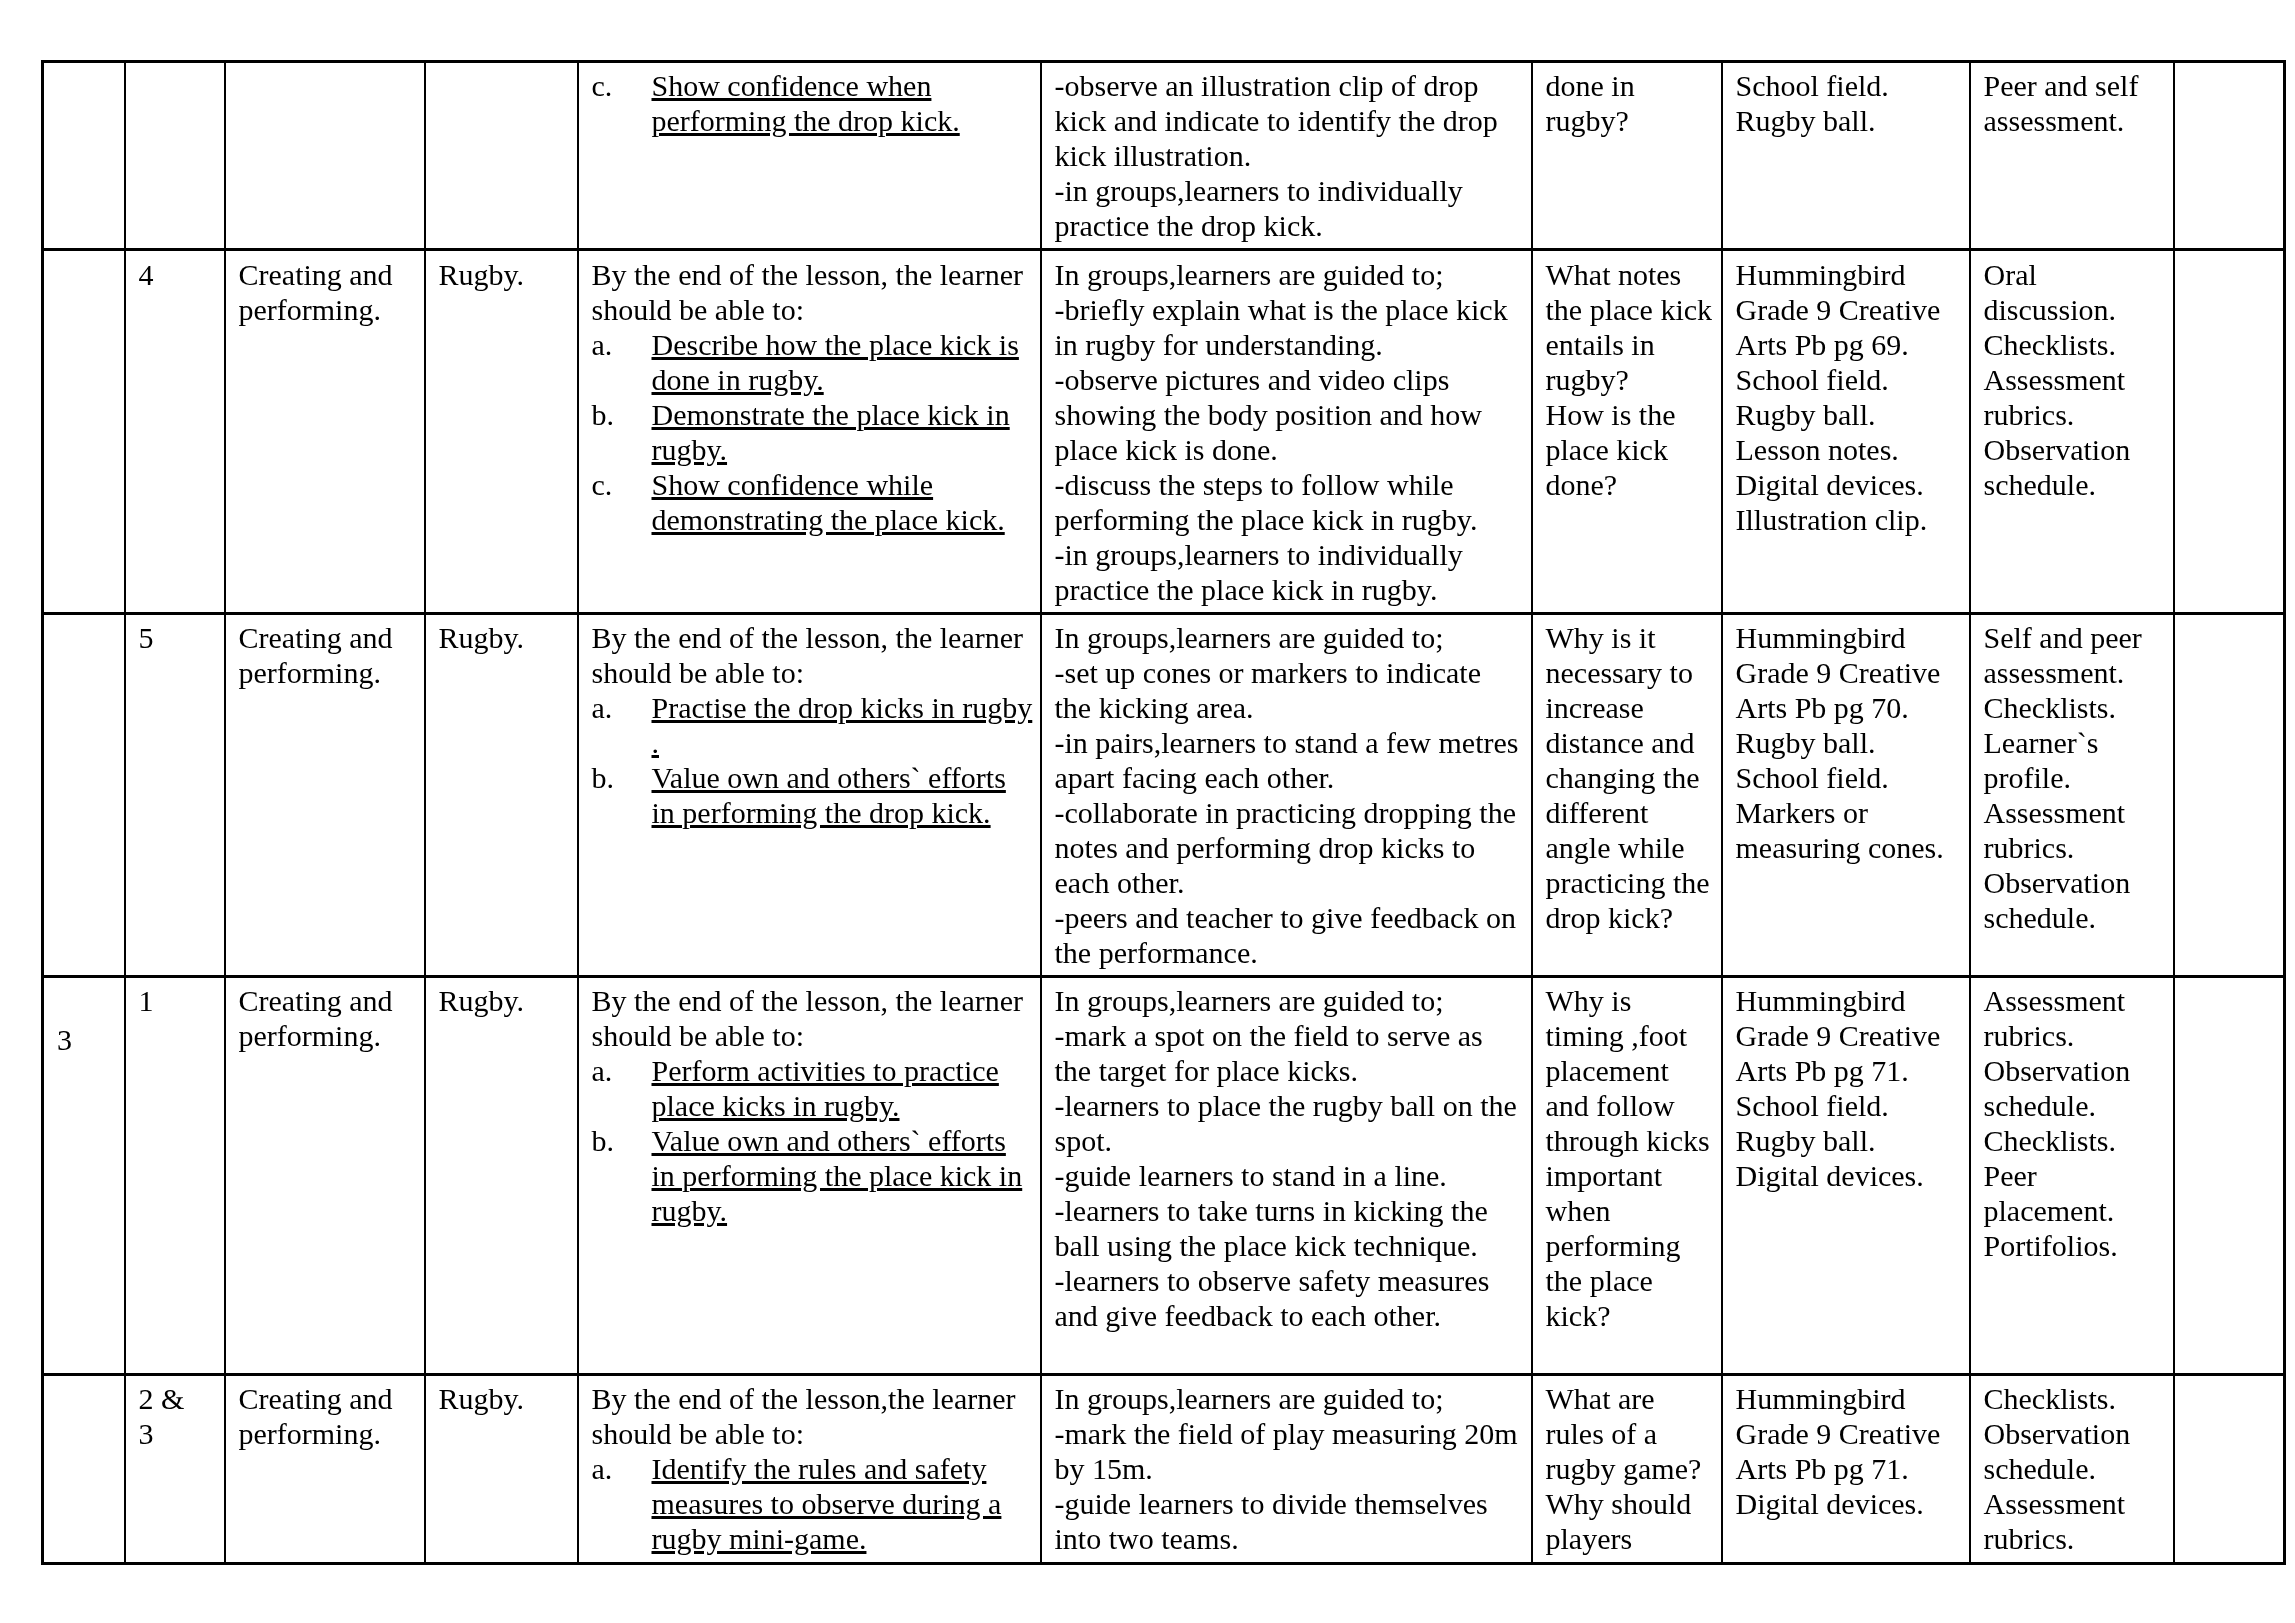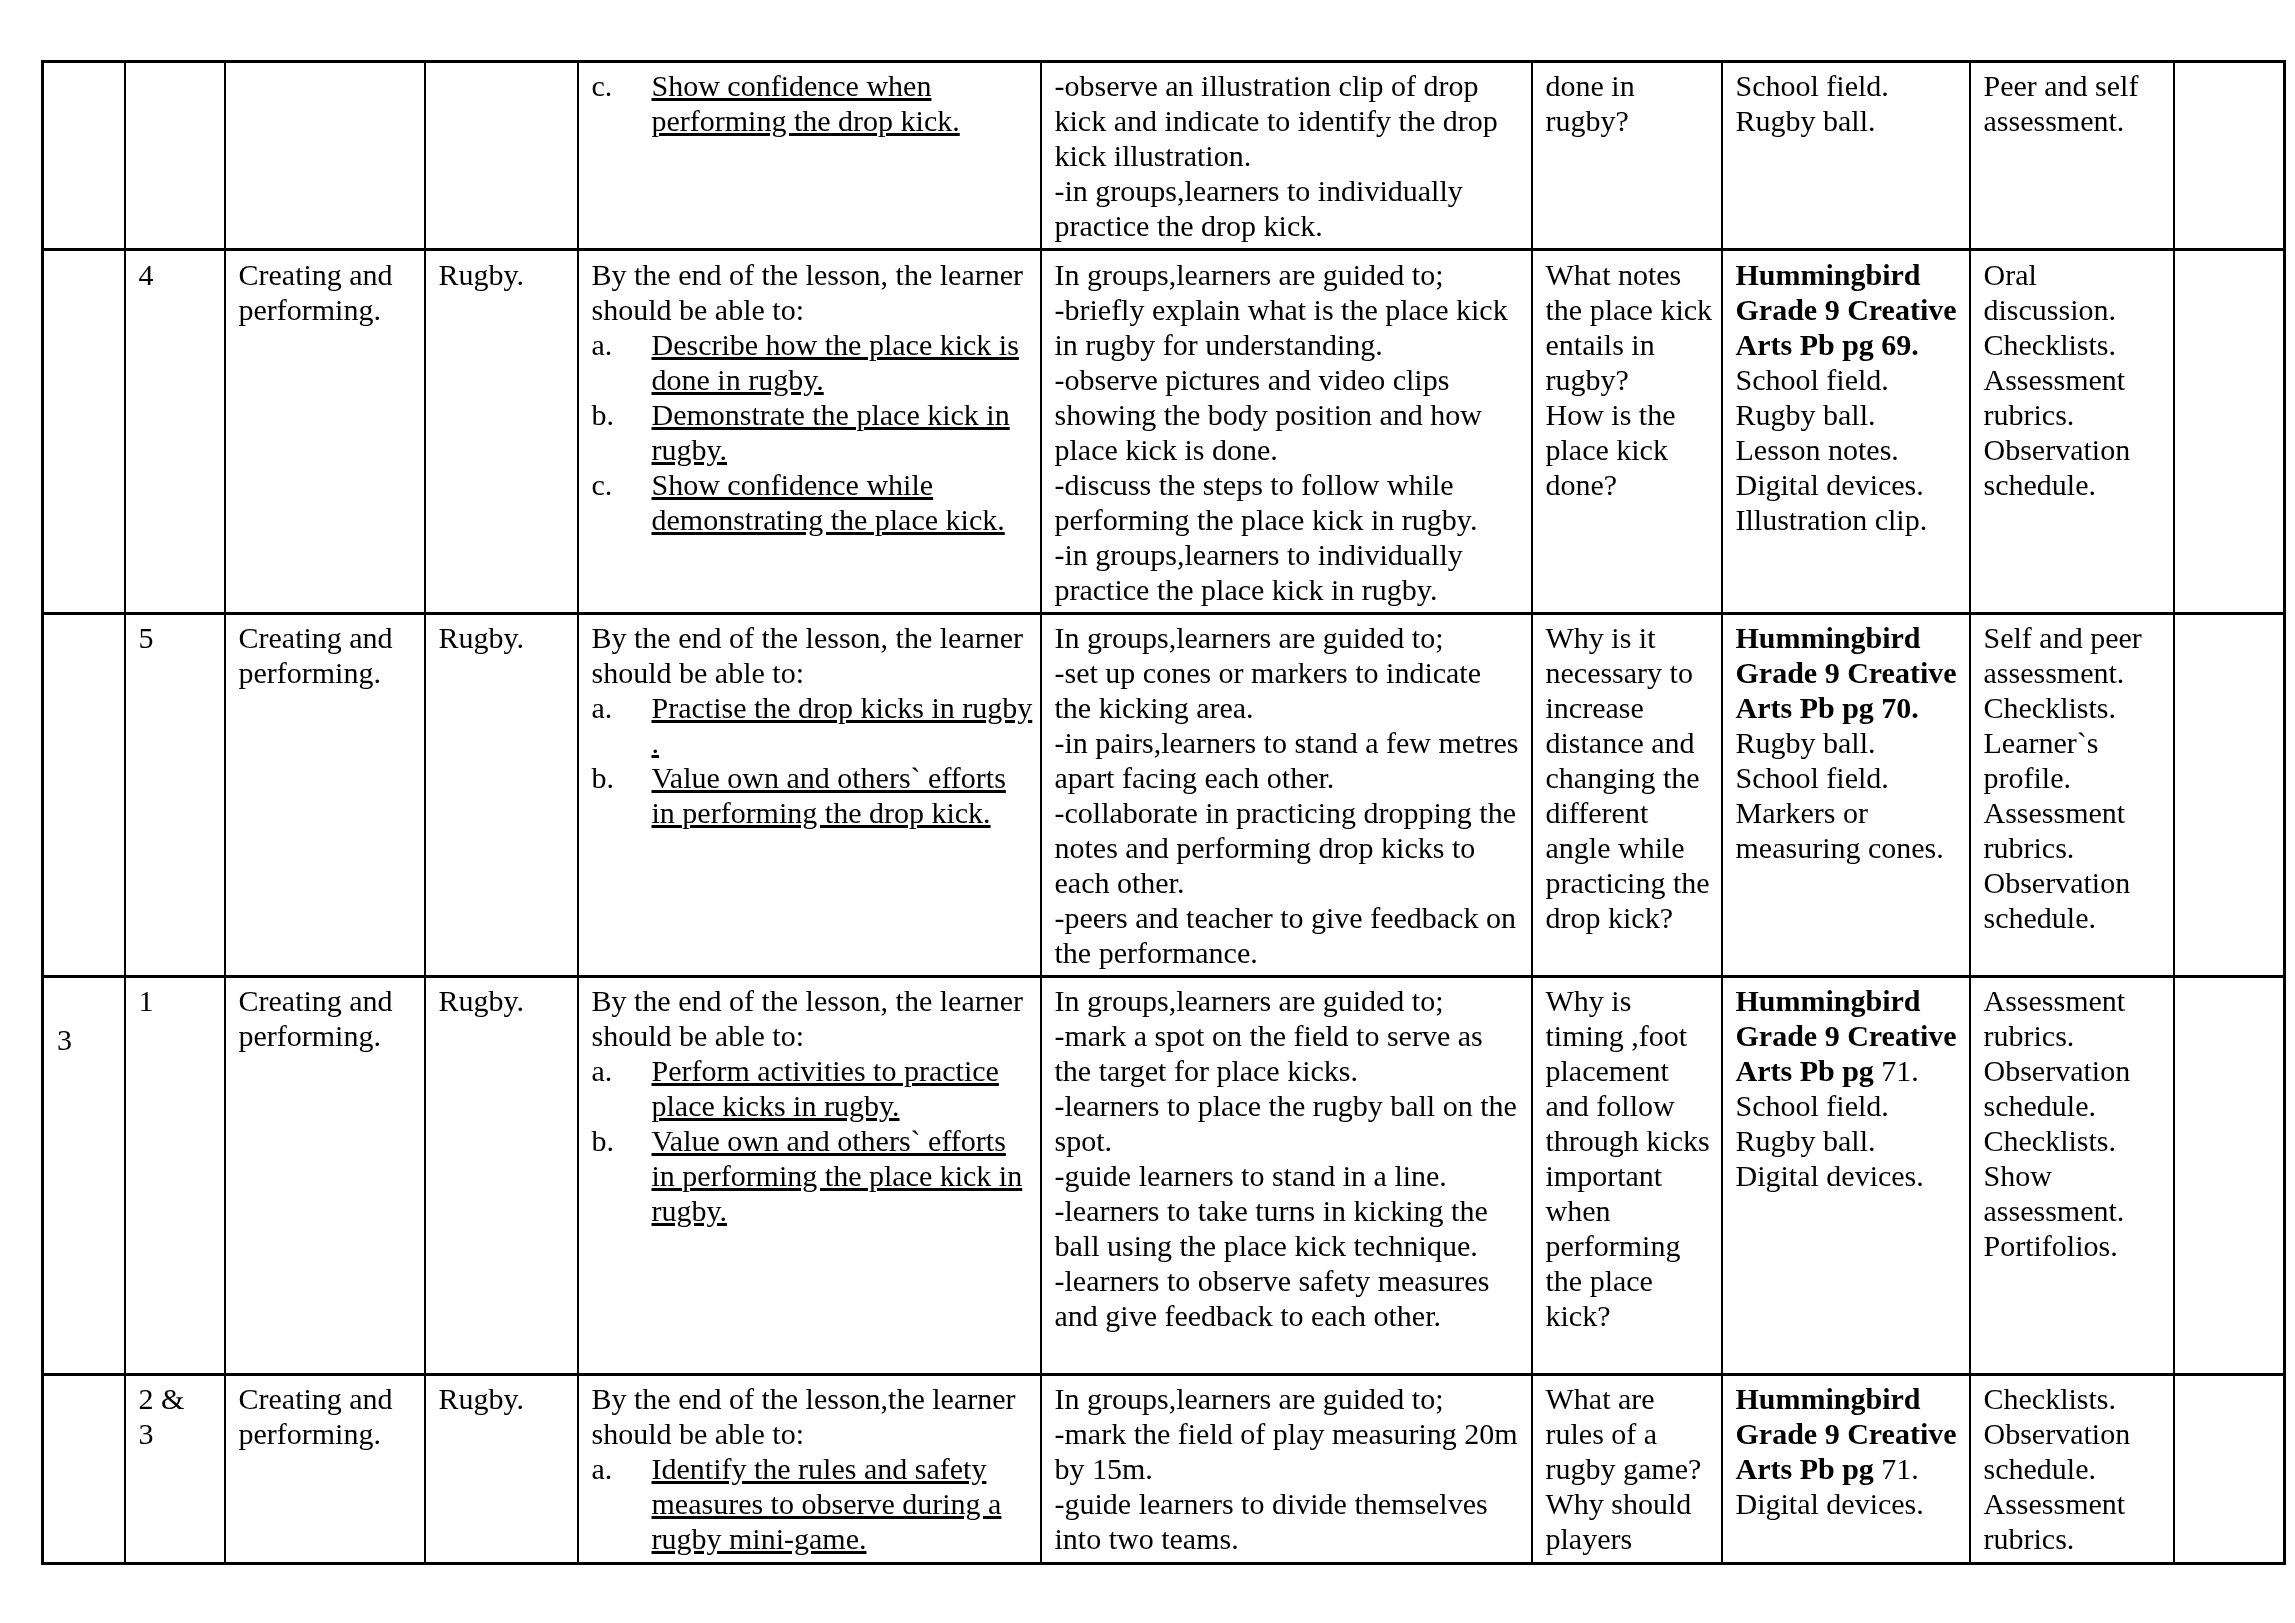--- a/index.html
+++ b/index.html
@@ -45,21 +45,21 @@
   tr.r3 { height: 361px; }
   tr.r4 { height: 398px; }
   tr.r5 { height: 183px; }
   .cellbox { width: 100%; }
   .simple { white-space: pre-line; }
   td.week-offset .cellbox { padding-top: 39px; }
   .para { margin: 0; }
   .li { display: flex; align-items: flex-start; }
   .marker { flex: 0 0 60px; }
   .litext { flex: 1 1 auto; text-decoration: underline; }
-  .b { font-weight: bold; }
+  .b { font-weight: normal; }
 </style>
 </head>
 <body>
 
 <div class="sheet">
   <table class="scheme">
     <colgroup>
       <col style="width:82px">
       <col style="width:100px">
       <col style="width:200px">
@@ -294,21 +294,21 @@
               <div class="para"><span>School field.</span></div>
               <div class="para"><span>Rugby ball.</span></div>
               <div class="para"><span>Digital devices.</span></div>
             </div>
           </td>
         <td>
             <div class="cellbox">
               <div class="para"><span>Assessment rubrics.</span></div>
               <div class="para"><span>Observation schedule.</span></div>
               <div class="para"><span>Checklists.</span></div>
-              <div class="para"><span>Show assessment.</span></div>
+              <div class="para"><span>Peer placement.</span></div>
               <div class="para"><span>Portifolios.</span></div>
             </div>
           </td>
         <td>
             <div class="cellbox simple"></div>
           </td>
       </tr>
       <tr class="r5">
         <td>
             <div class="cellbox simple"></div>

